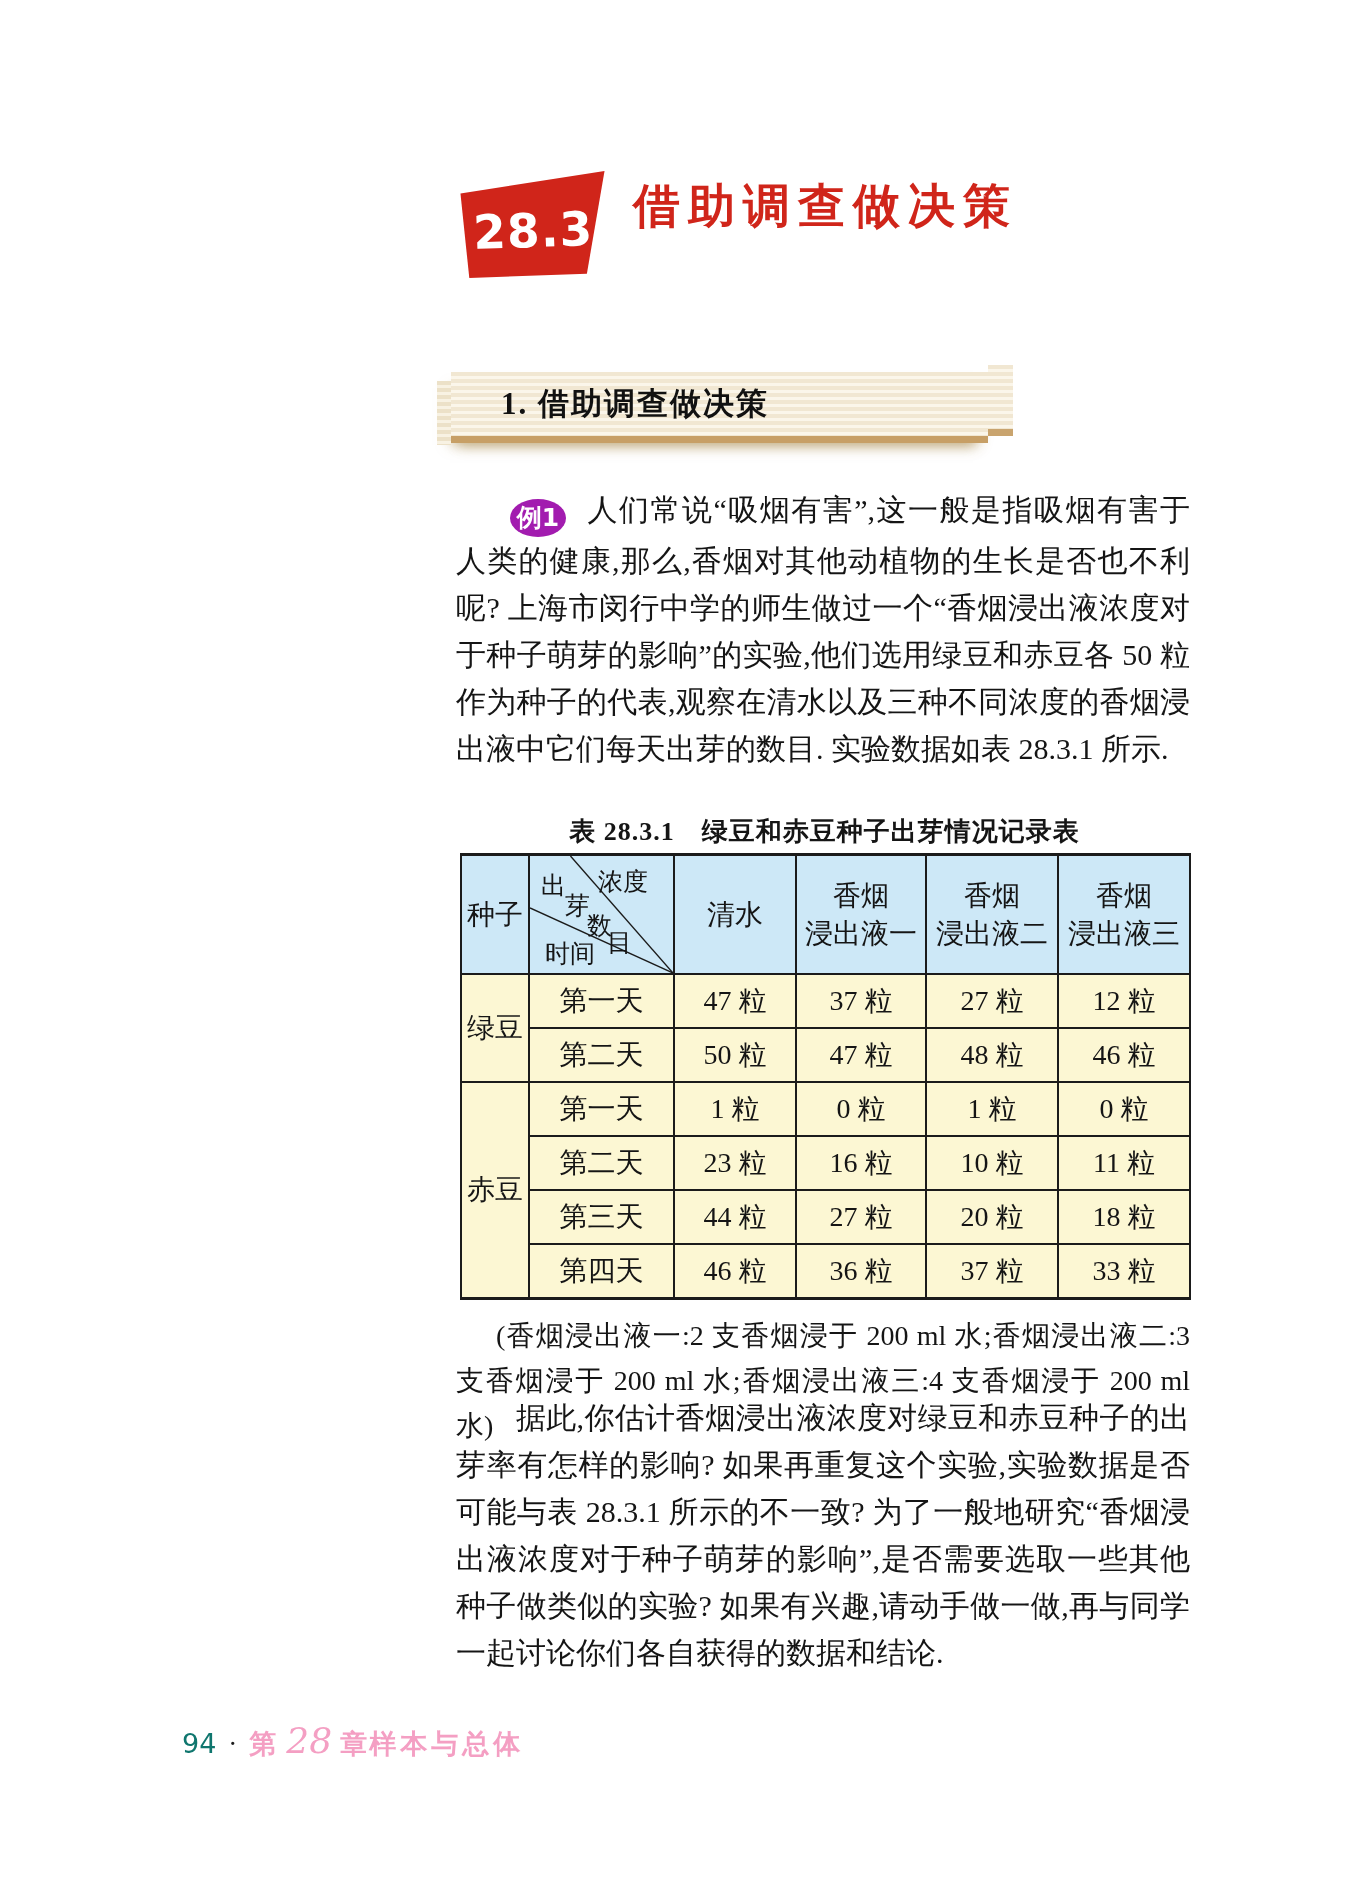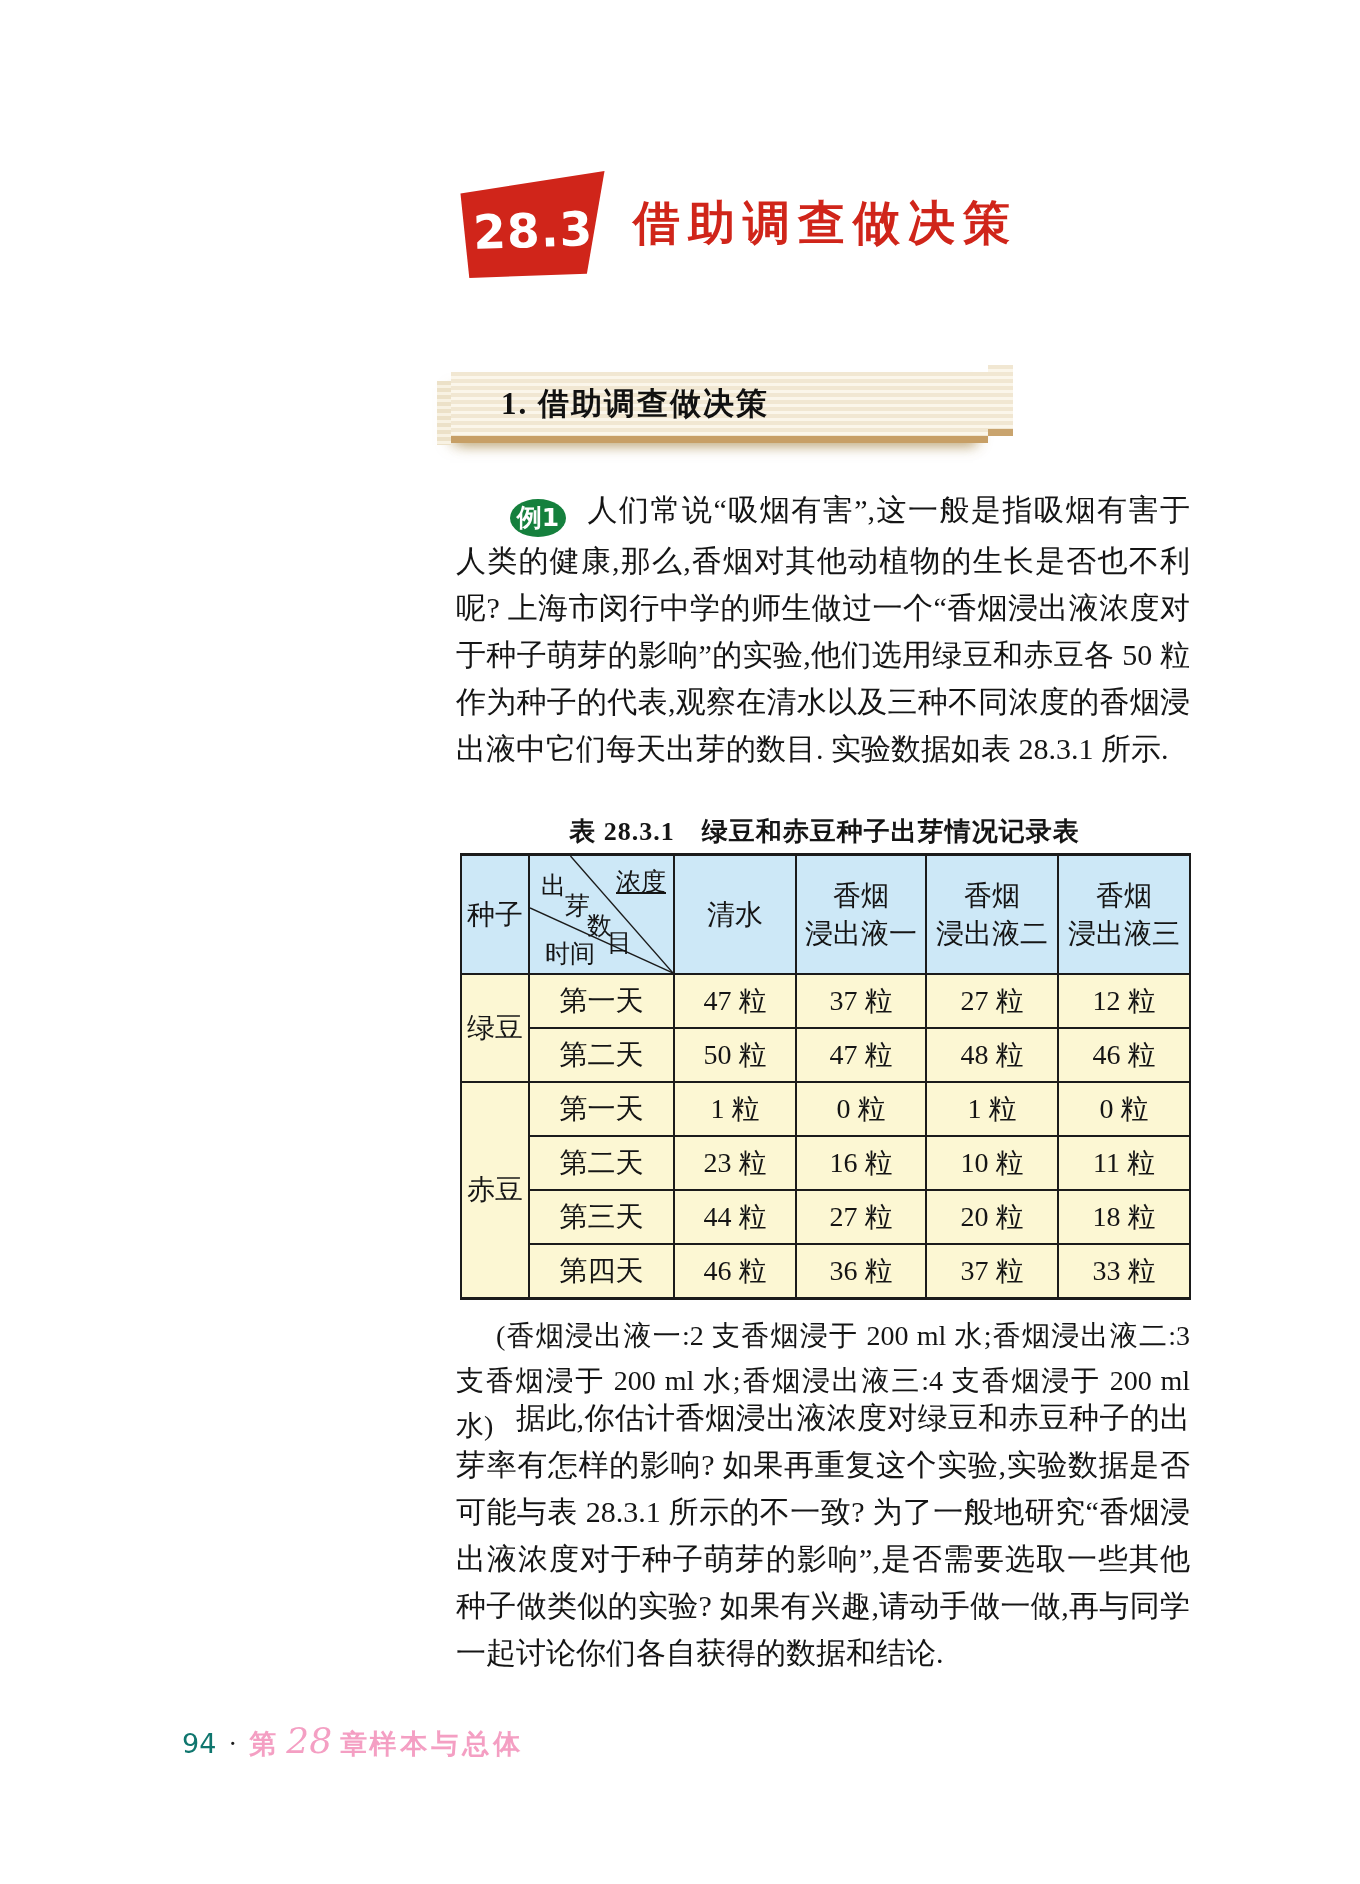--- a/index.html
+++ b/index.html
@@ -13,21 +13,21 @@
     background:#d0251a;
     clip-path:polygon(1% 21%,99% 0%,87% 96%,7% 100%);
     display:flex;align-items:center;justify-content:center;
   }
   .badge283 span{
     color:#fff;font-family:"DejaVu Sans","Liberation Sans",sans-serif;
     font-weight:bold;font-size:47px;letter-spacing:1px;transform:rotate(-2deg);
     padding-top:12px;
   }
   .chapter-title{
-    position:absolute;left:633px;top:192px;
+    position:absolute;left:633px;top:175px;
     font-family:"DejaVu Sans","Liberation Sans",sans-serif;
     font-weight:bold;font-size:47px;color:#d0251a;letter-spacing:8px;white-space:nowrap;
   }
   
   .heading-box{
     position:absolute;left:451px;top:372px;width:537px;height:64px;
     background:repeating-linear-gradient(180deg,#f1e7d2 0 4px,#fbf6ea 4px 7px);
     border-bottom:7px solid #c79f66;
     box-shadow:-8px 9px 12px -7px rgba(170,140,80,.55),0 12px 12px -9px rgba(170,140,80,.45);
   }
@@ -46,21 +46,21 @@
   }
   
   .para{
     position:absolute;left:456px;width:734px;
     font-size:30px;line-height:47px;text-align:justify;margin:0;
   }
   #para1{top:486px;text-indent:54px;}
   #para2{top:1394px;text-indent:60px;}
   .libadge{
     display:inline-block;width:56px;height:38px;margin-right:20px;
-    background:#15803d;border-radius:50%;color:#fff;text-align:center;
+    background:#a21caf;border-radius:50%;color:#fff;text-align:center;
     font-family:"DejaVu Sans","Liberation Sans",sans-serif;
     font-weight:bold;font-size:25px;line-height:38px;vertical-align:-6px;text-indent:0;
   }
   
   .tbl-caption{
     position:absolute;left:460px;top:814px;width:729px;text-align:center;
     font-size:26px;font-weight:bold;letter-spacing:1px;
   }
   table.rec{
     position:absolute;left:460px;top:853px;width:729px;
@@ -70,21 +70,21 @@
   table.rec th,table.rec td{
     border:2px solid #1b1b1b;text-align:center;vertical-align:middle;
     font-weight:normal;font-size:28px;padding:0;
   }
   table.rec thead th{background:#cde8f7;height:117px;line-height:1.35;}
   table.rec tbody td{background:#fcf7d3;height:52px;}
   td.corner-cell{position:relative;padding:0;}
   .corner-wrap{position:relative;width:100%;height:117px;}
   .corner-wrap svg{position:absolute;inset:0;width:100%;height:100%;}
   .corner-lbl{position:absolute;font-size:25px;line-height:1;white-space:nowrap;}
-  .lbl-conc{right:7px;top:13px;text-decoration:underline;}
+  .lbl-conc{right:25px;top:13px;}
   .lbl-time{left:15px;bottom:7px;}
   .lbl-s0{left:11px;top:17px;}
   .lbl-s1{left:35px;top:37px;}
   .lbl-s2{left:57px;top:57px;}
   .lbl-s3{left:77px;top:74px;}
   
   .note{
     position:absolute;left:456px;top:1313px;width:734px;
     font-size:28px;line-height:45px;text-align:justify;margin:0;text-indent:40px;
   }

